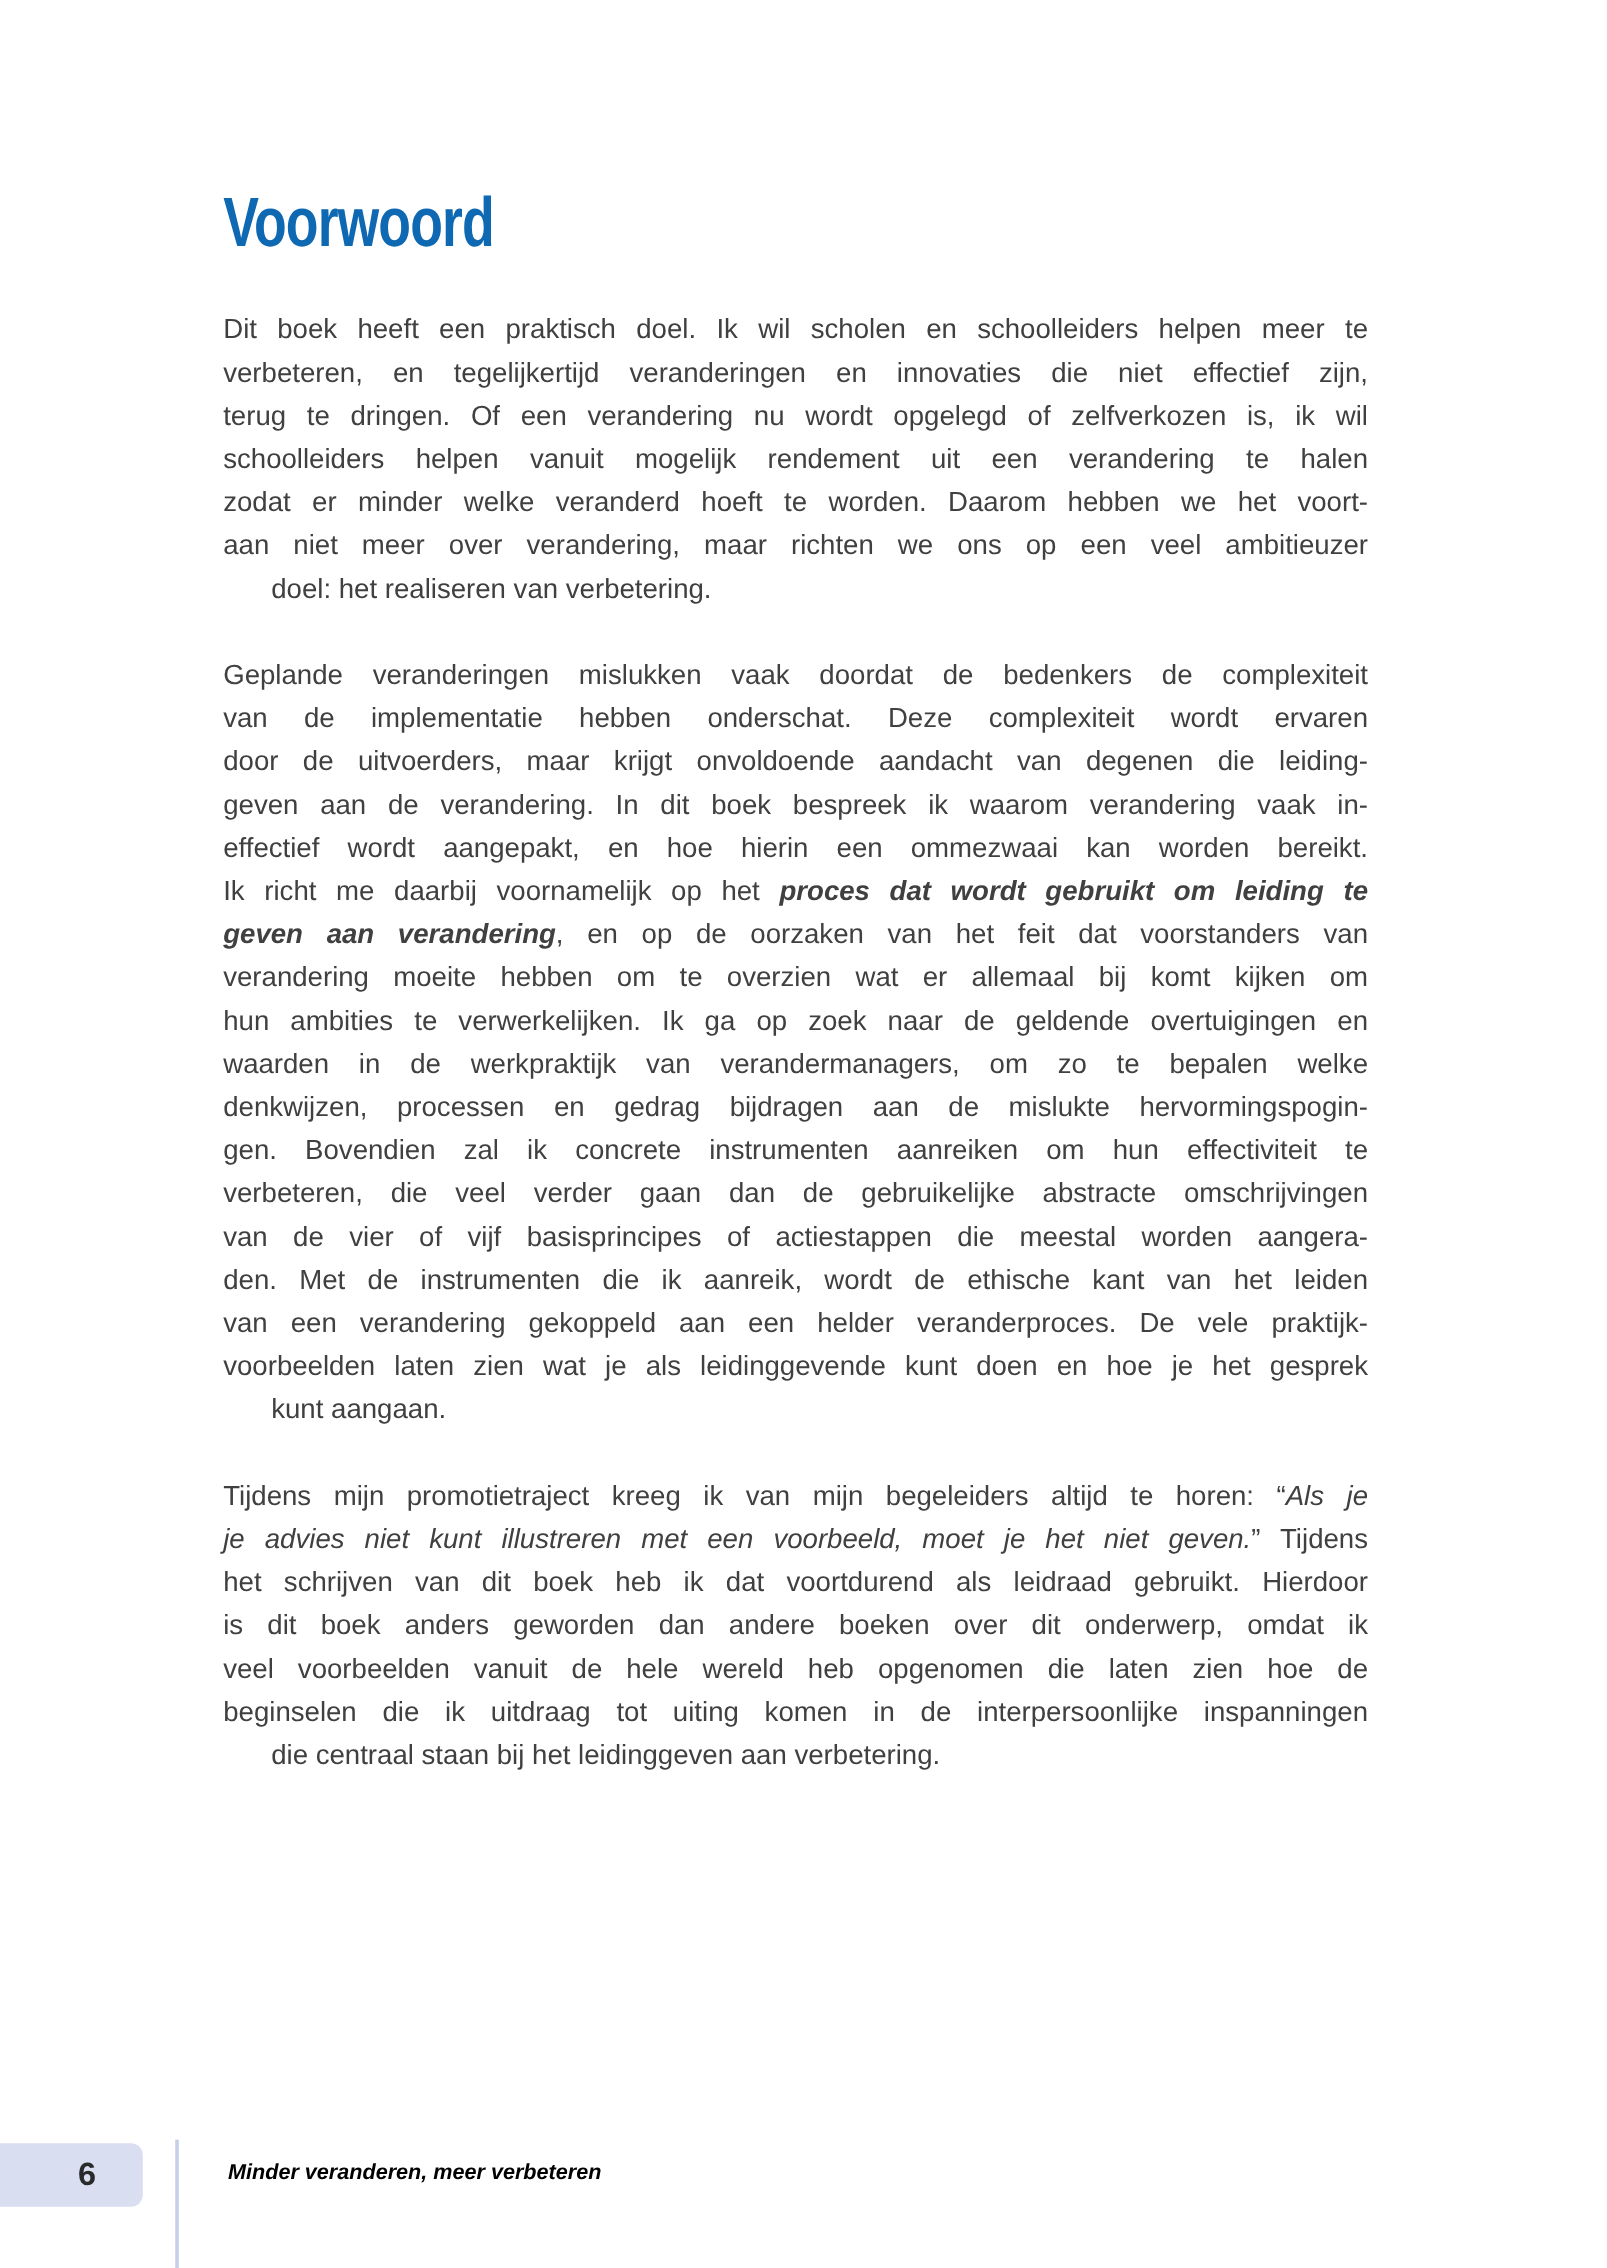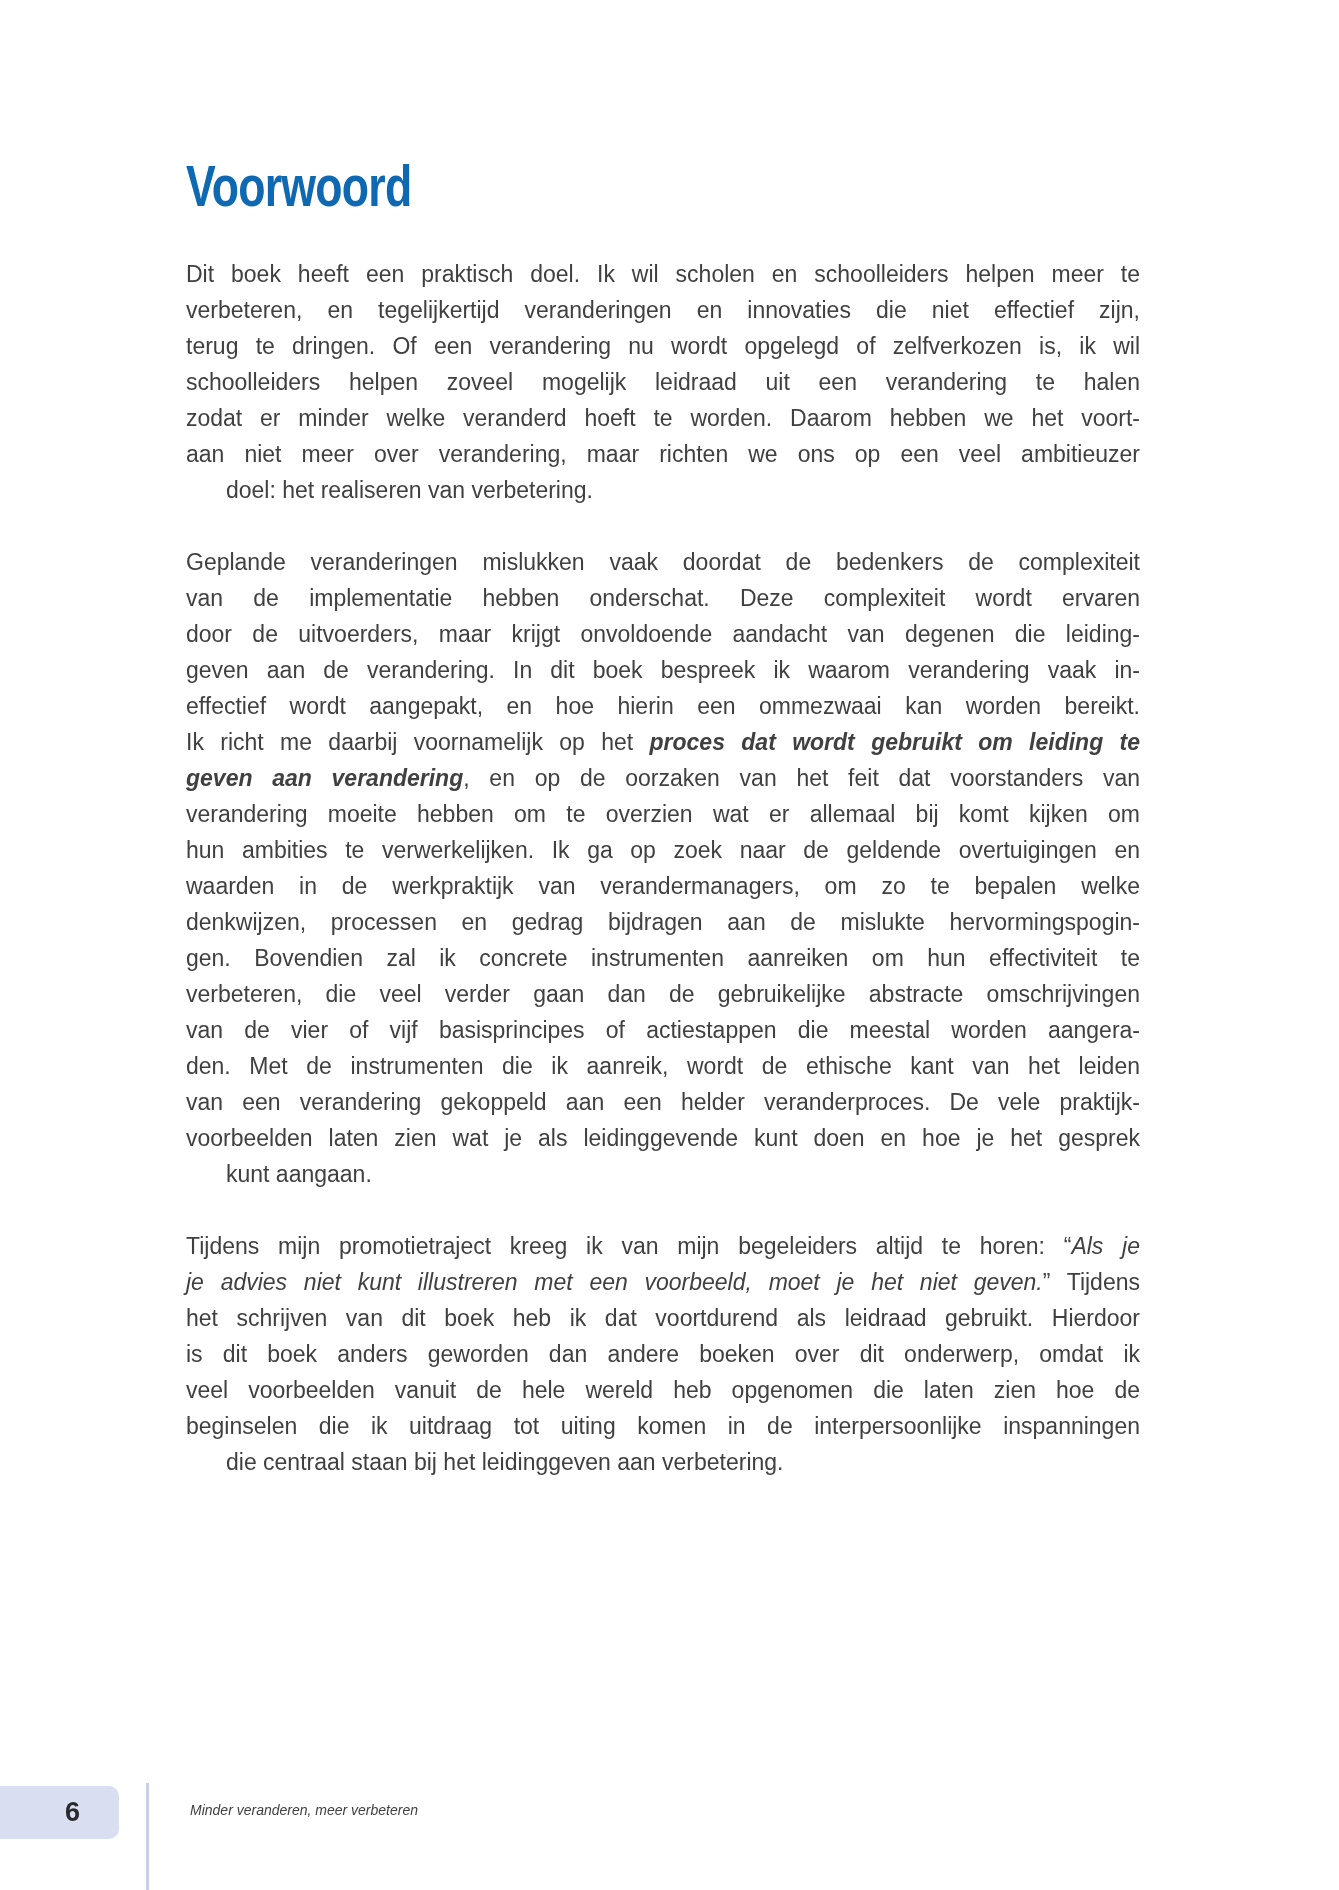--- a/index.html
+++ b/index.html
@@ -67,40 +67,40 @@
     left: 146px;
     top: 1783px;
     width: 3px;
     height: 107px;
     background: #c7cfe9;
   }
   .running-title {
     position: absolute;
     left: 190px;
     top: 1796px;
-    font-size: 14px;
+    font-size: 18px;
     line-height: 28px;
     font-style: italic;
-    font-weight: 400;
-    color: #404040;
+    font-weight: 700;
+    color: #000000;
     white-space: nowrap;
   }
 </style>
 </head>
 <body>
 
 <div class="page">
   <h1 class="title">Voorwoord</h1>
 
   <main class="body-text" id="paragraphs">
       <div class="para">
         <div class="line"><span class="run-n">Dit boek heeft een praktisch doel. Ik wil scholen en schoolleiders helpen meer te</span></div>
         <div class="line"><span class="run-n">verbeteren, en tegelijkertijd veranderingen en innovaties die niet effectief zijn,</span></div>
         <div class="line"><span class="run-n">terug te dringen. Of een verandering nu wordt opgelegd of zelfverkozen is, ik wil</span></div>
-        <div class="line"><span class="run-n">schoolleiders helpen zoveel mogelijk leidraad uit een verandering te halen</span></div>
+        <div class="line"><span class="run-n">schoolleiders helpen vanuit mogelijk rendement uit een verandering te halen</span></div>
         <div class="line"><span class="run-n">zodat er minder welke veranderd hoeft te worden. Daarom hebben we het voort-</span></div>
         <div class="line"><span class="run-n">aan niet meer over verandering, maar richten we ons op een veel ambitieuzer</span></div>
         <div class="line last"><span class="run-n">doel: het realiseren van verbetering.</span></div>
       </div>
       <div class="para">
         <div class="line"><span class="run-n">Geplande veranderingen mislukken vaak doordat de bedenkers de complexiteit</span></div>
         <div class="line"><span class="run-n">van de implementatie hebben onderschat. Deze complexiteit wordt ervaren</span></div>
         <div class="line"><span class="run-n">door de uitvoerders, maar krijgt onvoldoende aandacht van degenen die leiding-</span></div>
         <div class="line"><span class="run-n">geven aan de verandering. In dit boek bespreek ik waarom verandering vaak in-</span></div>
         <div class="line"><span class="run-n">effectief wordt aangepakt, en hoe hierin een ommezwaai kan worden bereikt.</span></div>

